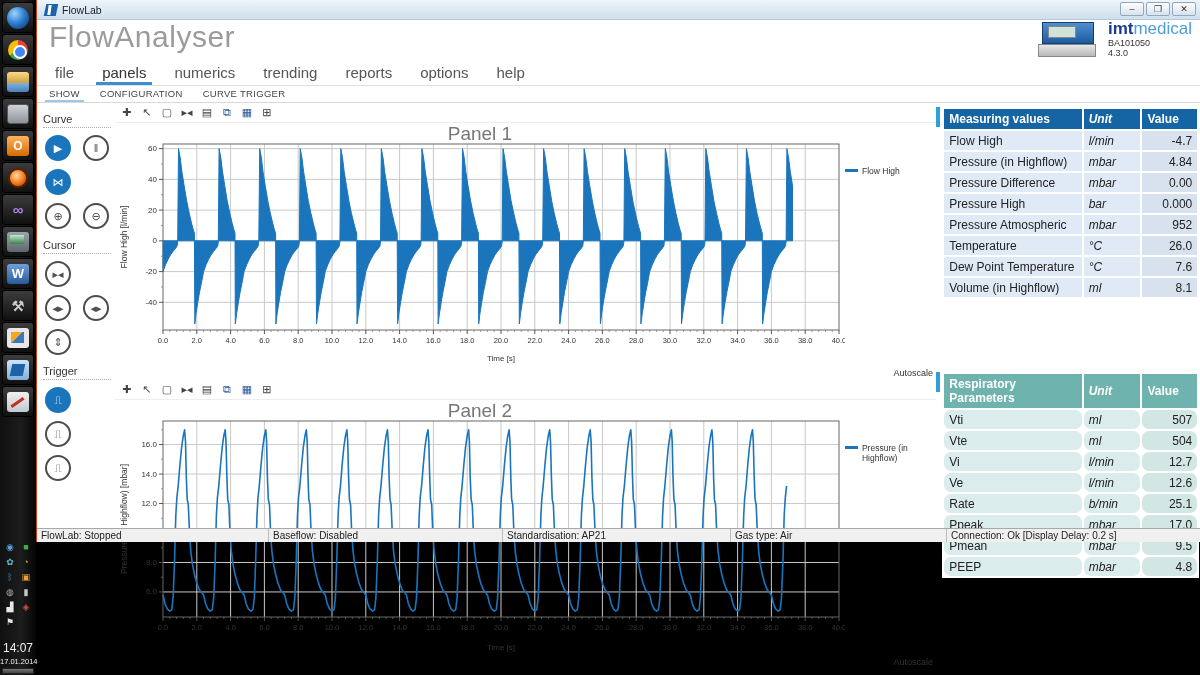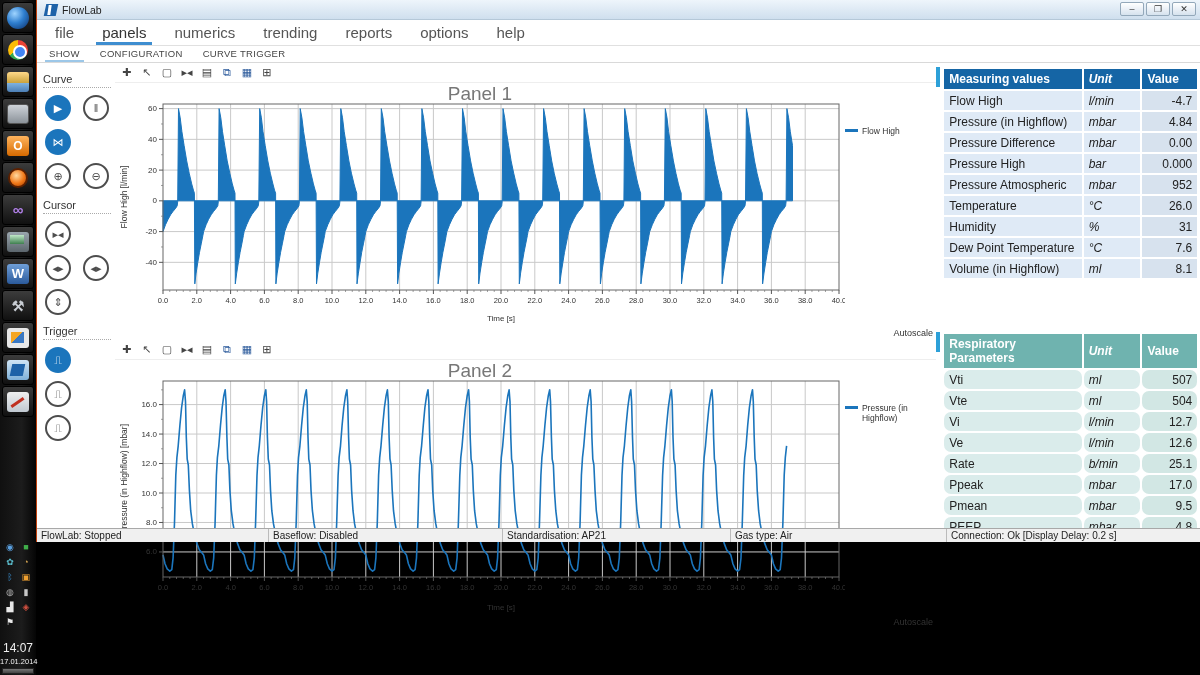--- a/index.html
+++ b/index.html
@@ -181,20 +181,35 @@
     <div class="titlebar">
       <span class="titlebar-logo"></span>
       <span class="titlebar-text">FlowLab</span>
       <span class="win-controls">
         <span class="win-btn">–</span>
         <span class="win-btn">❐</span>
         <span class="win-btn">✕</span>
       </span>
     </div>
 
+    <div class="header">
+      <div class="app-title">FlowAnalyser</div>
+      <div class="brand">
+        <div class="device">
+          <div class="device-top"></div>
+          <div class="device-screen"></div>
+          <div class="device-base"></div>
+        </div>
+        <div class="brand-text">
+          <div class="brand-name"><span class="brand-imt">imt</span><span class="brand-medical">medical</span></div>
+          <div class="brand-model">BA101050</div>
+          <div class="brand-version">4.3.0</div>
+        </div>
+      </div>
+    </div>
 
     <div class="menubar" id="menubar">
         <div class="menu-item">file</div>
         <div class="menu-item active">panels</div>
         <div class="menu-item">numerics</div>
         <div class="menu-item">trending</div>
         <div class="menu-item">reports</div>
         <div class="menu-item">options</div>
         <div class="menu-item">help</div>
       </div>
@@ -669,25 +684,20 @@
                   <td class="col-name">Pressure Atmospheric</td>
                   <td class="col-unit">mbar</td>
                   <td class="col-value">952</td>
                 </tr>
                 <tr>
                   <td class="col-name">Temperature</td>
                   <td class="col-unit">°C</td>
                   <td class="col-value">26.0</td>
                 </tr>
                 <tr>
-                  <td class="col-name">Humidity</td>
-                  <td class="col-unit">%</td>
-                  <td class="col-value">31</td>
-                </tr>
-                <tr>
                   <td class="col-name">Dew Point Temperature</td>
                   <td class="col-unit">°C</td>
                   <td class="col-value">7.6</td>
                 </tr>
                 <tr>
                   <td class="col-name">Volume (in Highflow)</td>
                   <td class="col-unit">ml</td>
                   <td class="col-value">8.1</td>
                 </tr>
               </tbody>

